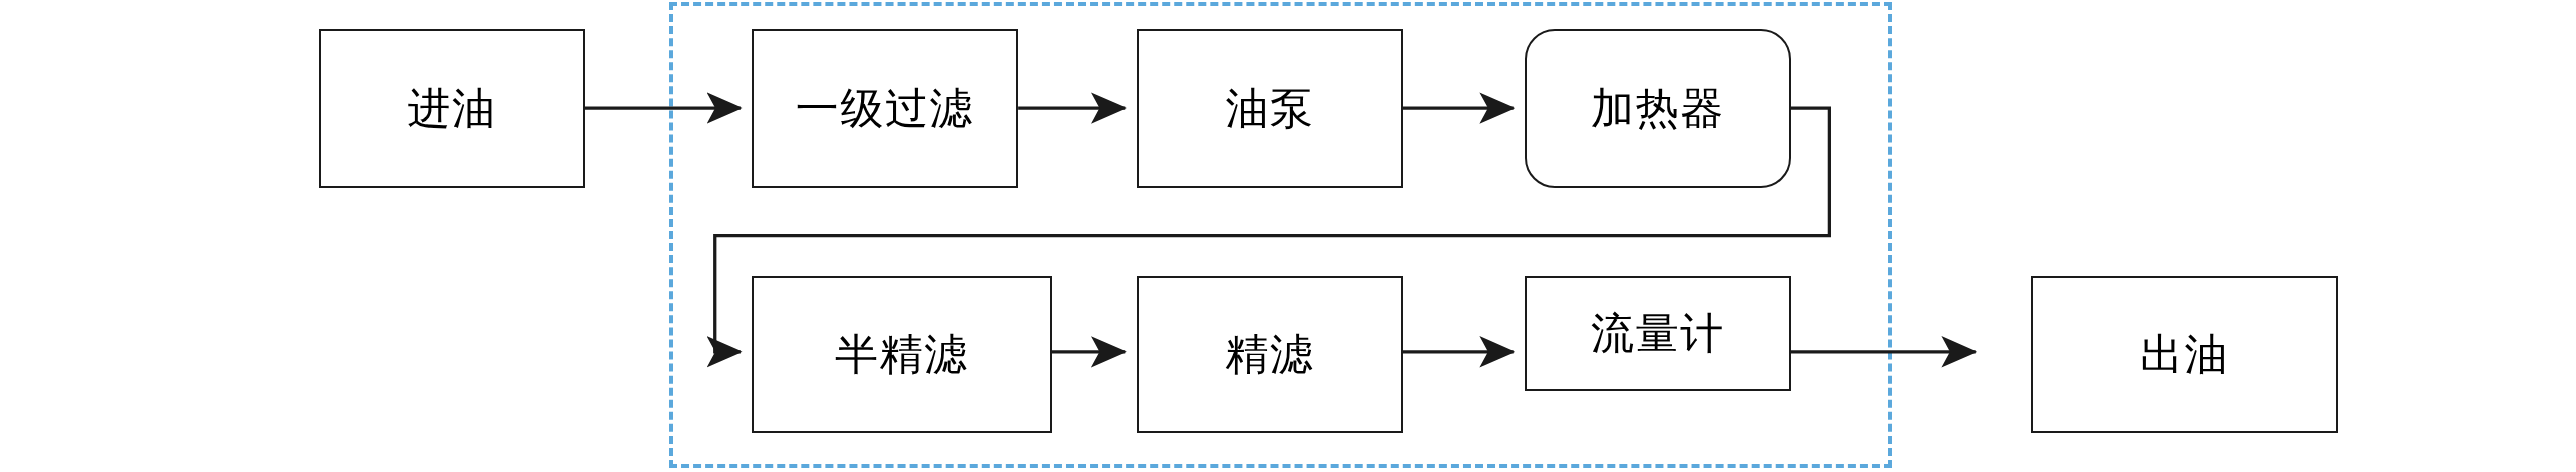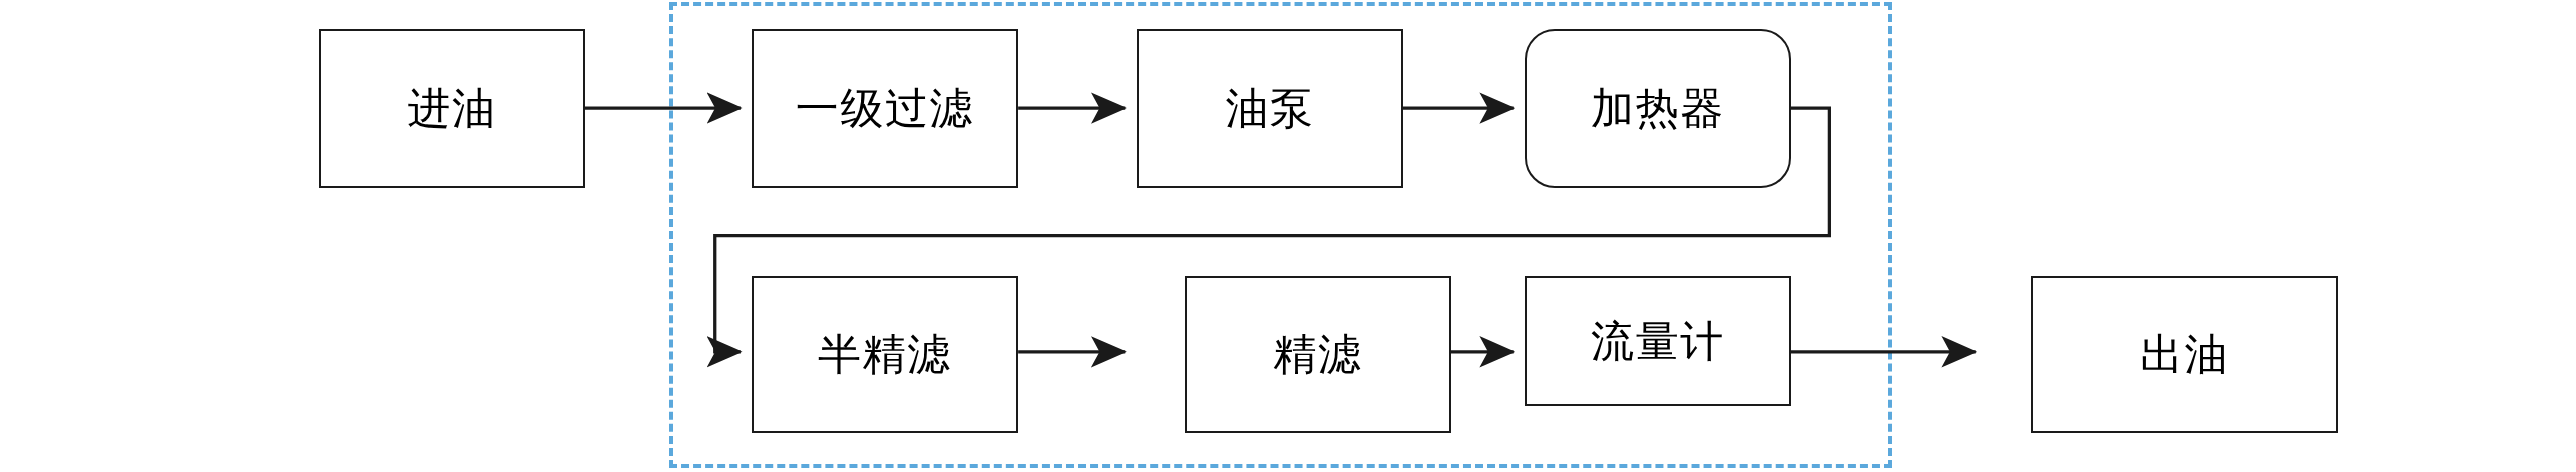--- a/index.html
+++ b/index.html
@@ -94,29 +94,29 @@
   </div>
 
   <div class="node-box" style="left:1137px; top:29px; width:266px; height:159px;">
     <span class="node-label">油泵</span>
   </div>
 
   <div class="node-box" style="left:1525px; top:29px; width:266px; height:159px;border-radius:30px;">
     <span class="node-label">加热器</span>
   </div>
 
-  <div class="node-box" style="left:752px; top:276px; width:266px; height:157px;">
+  <div class="node-box" style="left:752px; top:276px; width:300px; height:157px;">
     <span class="node-label">半精滤</span>
   </div>
 
-  <div class="node-box" style="left:1137px; top:276px; width:266px; height:157px;margin-left:48px;">
+  <div class="node-box" style="left:1137px; top:276px; width:266px; height:157px;">
     <span class="node-label">精滤</span>
   </div>
 
-  <div class="node-box" style="left:1525px; top:276px; width:266px; height:130px;">
+  <div class="node-box" style="left:1525px; top:276px; width:266px; height:115px;">
     <span class="node-label">流量计</span>
   </div>
 
   <div class="node-box" style="left:1987px; top:276px; width:307px; height:157px;margin-left:44px;">
     <span class="node-label">出油</span>
   </div>
 
 </div>
 
 

